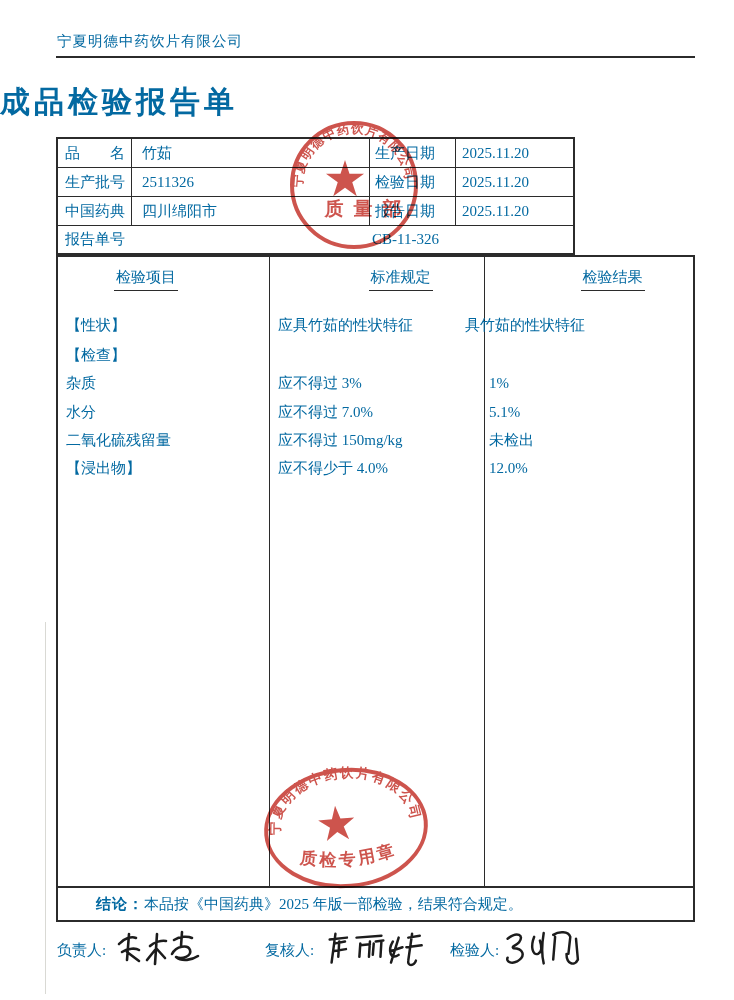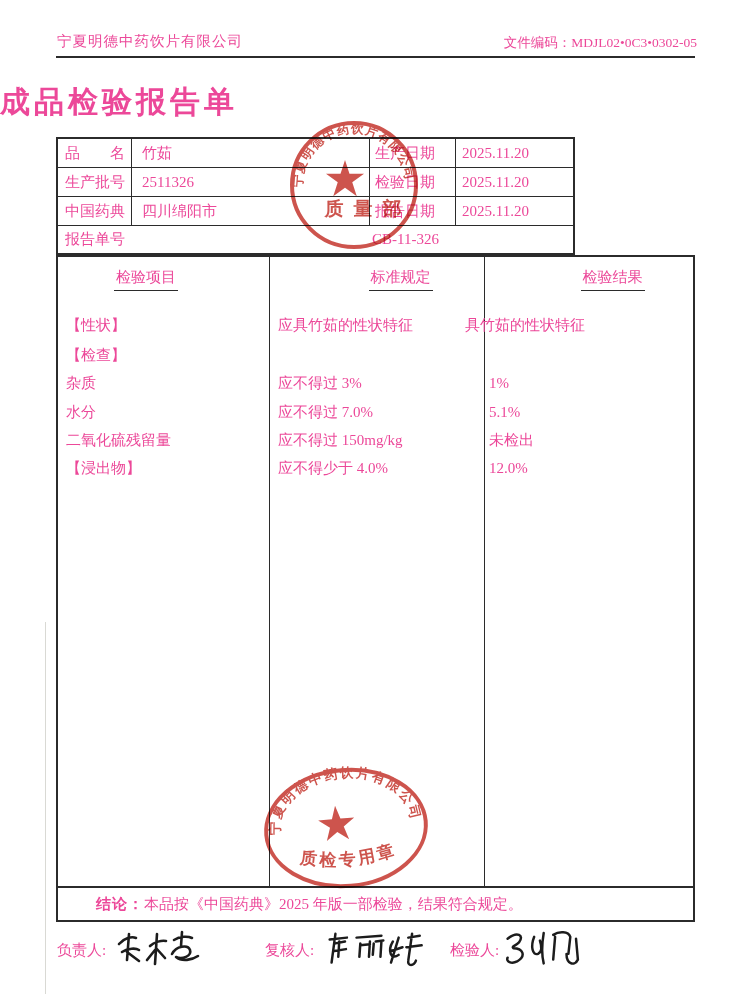--- a/index.html
+++ b/index.html
@@ -1,18 +1,18 @@
 <!DOCTYPE html>
 <html><head>
 <meta charset="utf-8">
 <style>
   html,body{margin:0;padding:0;background:#ffffff;}
   #page{
     position:relative;width:734px;height:1000px;background:#ffffff;overflow:hidden;
-    font-family:"Liberation Serif","DejaVu Serif",serif;color:#ec4899;
+    font-family:"Liberation Serif","DejaVu Serif",serif;color:#0369a1;
   }
   .abs{position:absolute;}
   
   .company{left:57px;top:32px;font-size:14.5px;letter-spacing:1px;}
   .doccode{right:37px;top:34px;font-size:13.5px;}
   .header-rule{left:56px;top:56px;width:639px;height:2px;background:#2b2b2b;}
   
   .title{left:0;top:82px;width:734px;font-size:30px;font-weight:bold;letter-spacing:4px;}
   
   .info-table{left:56px;top:137px;width:519px;height:118px;border:2px solid #2b2b2b;box-sizing:border-box;}
@@ -37,21 +37,20 @@
   .sig path{fill:none;stroke:#1c1c1c;stroke-width:2.6;stroke-linecap:round;stroke-linejoin:round;}
   
   .scan-edge{left:45px;top:622px;width:1px;height:372px;background:#d9d9d4;}
 </style>
 </head>
 <body>
 
 <div id="page">
 
   <div class="abs company">宁夏明德中药饮片有限公司</div>
-  <div class="abs doccode"><span>文件编码：</span><span>MDJL02•0C3•0302-05</span></div>
   <div class="abs header-rule"></div>
 
   <div class="abs title">成品检验报告单</div>
 
   <div class="abs info-table">
     <div class="hline" style="top:28px"></div>
     <div class="hline" style="top:57px"></div>
     <div class="hline" style="top:86px"></div>
     <div class="vline" style="left:73px;height:86px"></div>
     <div class="vline" style="left:311px;height:86px"></div>

